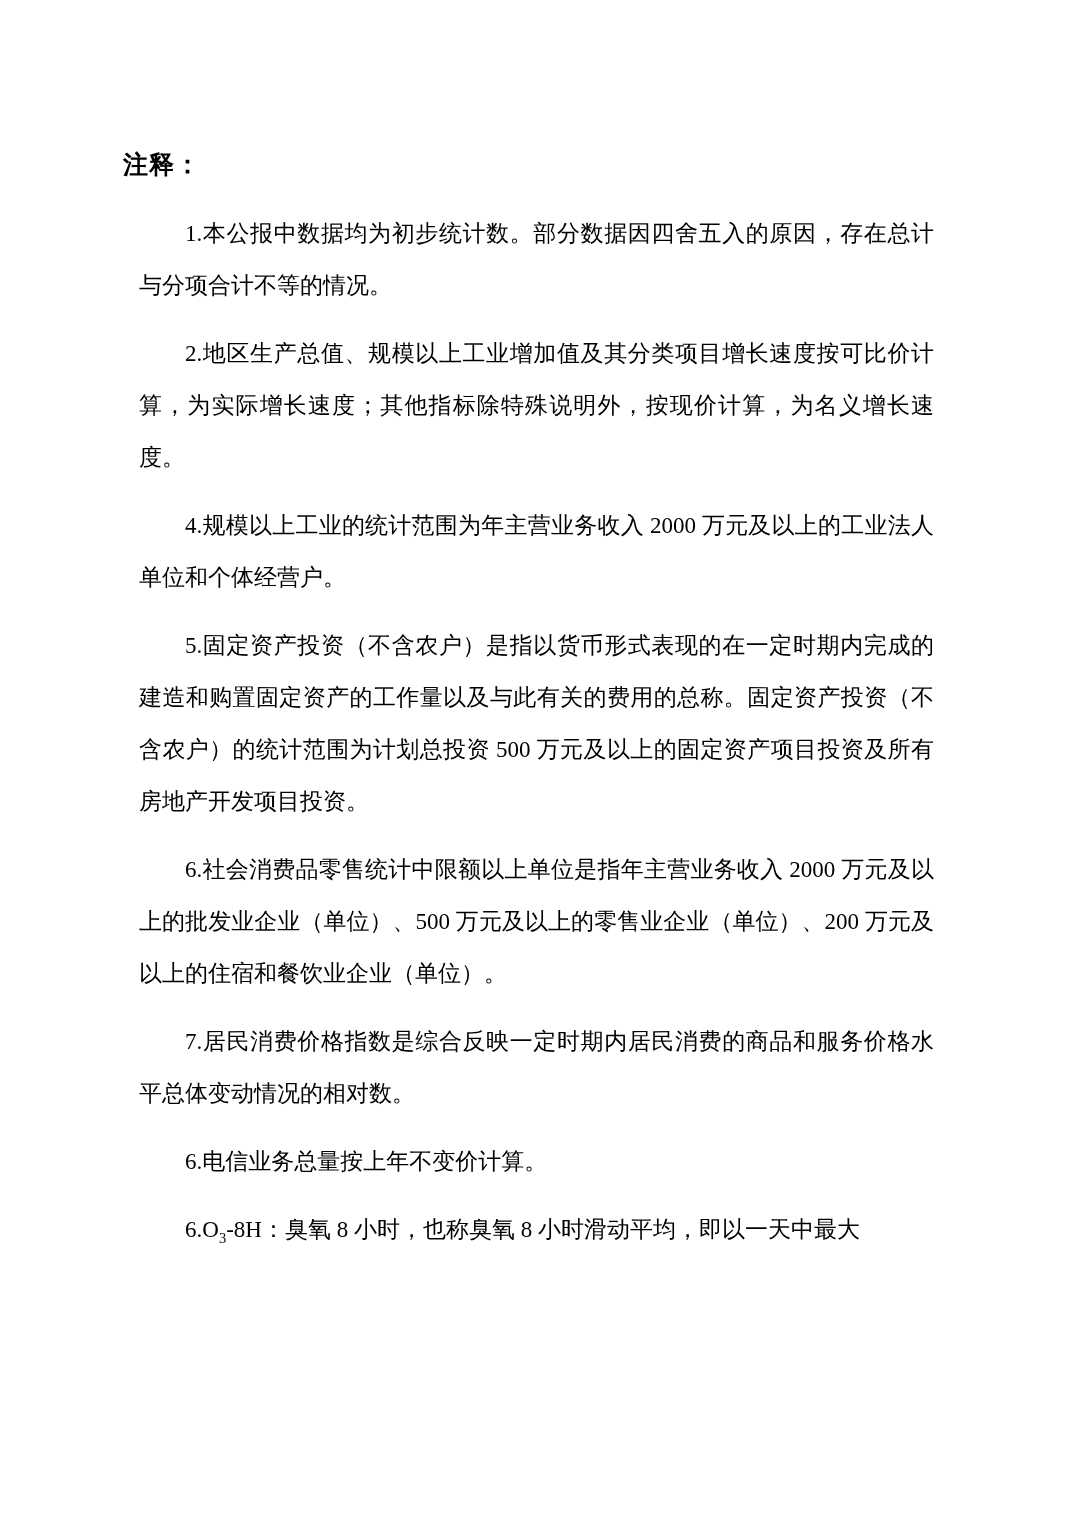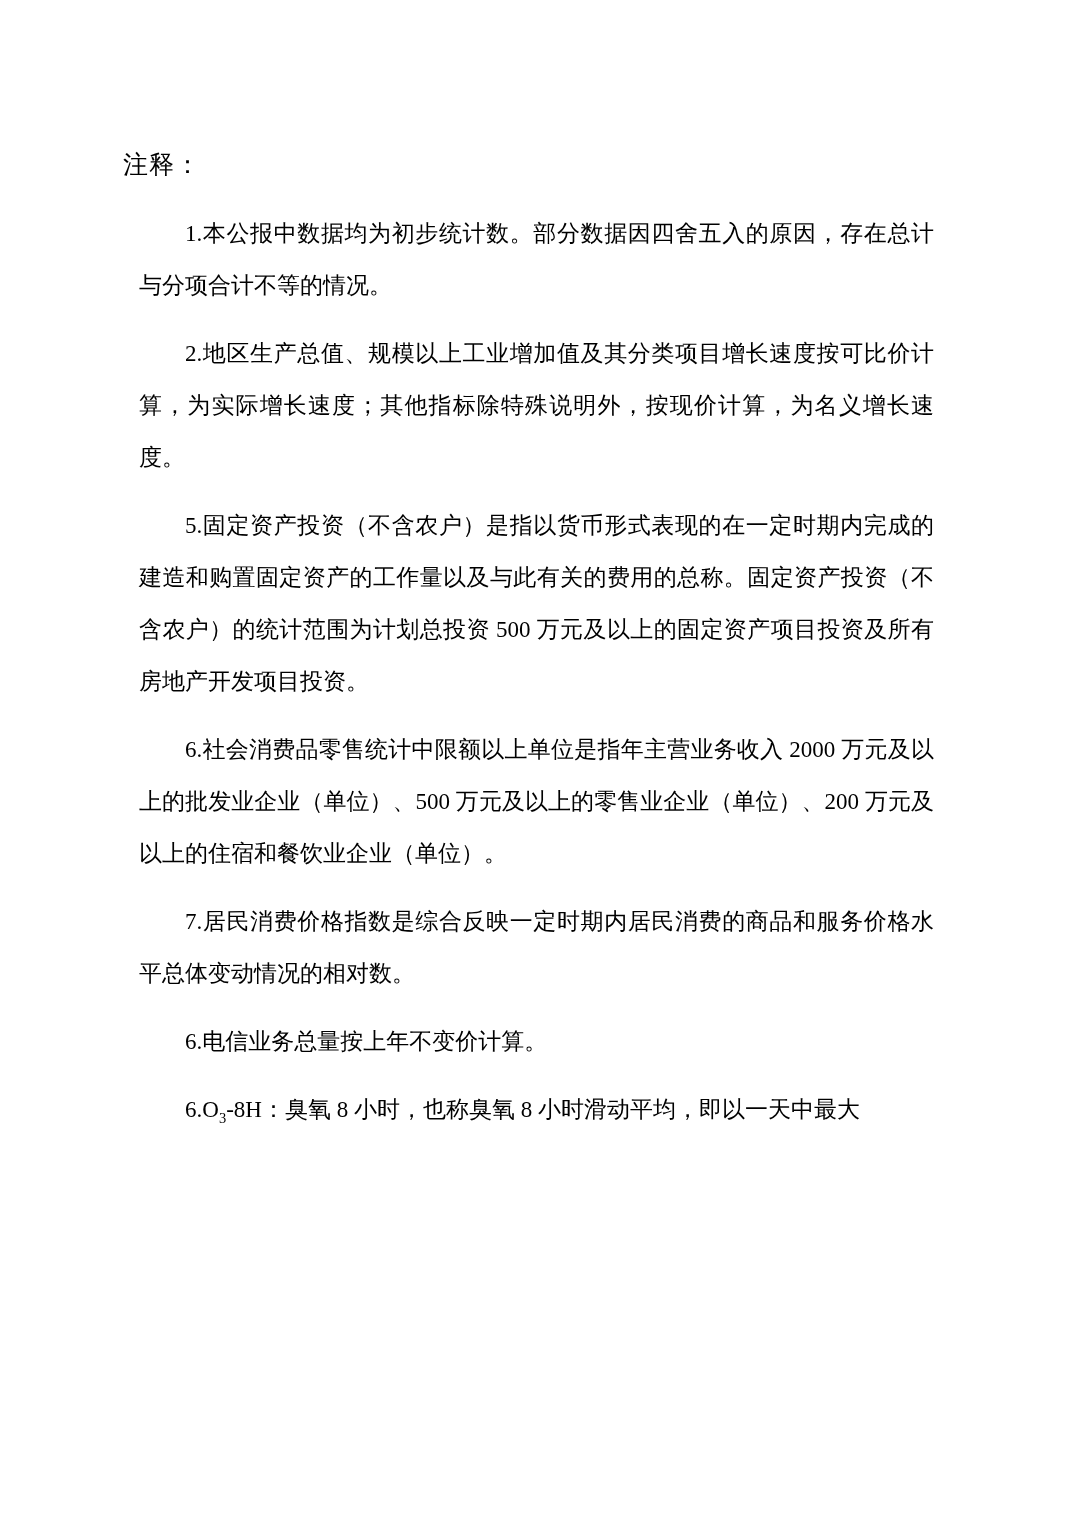--- a/index.html
+++ b/index.html
@@ -17,21 +17,21 @@
   .page {
     box-sizing: border-box;
     width: 1074px;
     height: 1520px;
     padding: 138px 124px 0 123px;
     background: #ffffff;
   }
   .heading {
     margin: 0 0 10px 0;
     font-size: 25px;
-    font-weight: normal;
+    font-weight: bold;
     line-height: 54px;
     letter-spacing: 1px;
   }
   .notes p.note {
     margin: 16px;
     font-size: 23px;
     line-height: 52px;
     text-indent: 2em;
     text-align: justify;
     word-break: break-all;
@@ -42,19 +42,20 @@
   }
 </style>
 </head>
 <body>
 
 <div class="page">
   <h1 class="heading">注释：</h1>
   <div class="notes">
       <p class="note"><span>1.本公报中数据均为初步统计数。部分数据因四舍五入的原因，存在总计与分项合计不等的情况。</span></p>
       <p class="note"><span>2.地区生产总值、规模以上工业增加值及其分类项目增长速度按可比价计算，为实际增长速度；其他指标除特殊说明外，按现价计算，为名义增长速度。</span></p>
+      <p class="note"><span>4.规模以上工业的统计范围为年主营业务收入 2000 万元及以上的工业法人单位和个体经营户。</span></p>
       <p class="note"><span>5.固定资产投资（不含农户）是指以货币形式表现的在一定时期内完成的建造和购置固定资产的工作量以及与此有关的费用的总称。固定资产投资（不含农户）的统计范围为计划总投资 500 万元及以上的固定资产项目投资及所有房地产开发项目投资。</span></p>
       <p class="note"><span>6.社会消费品零售统计中限额以上单位是指年主营业务收入 2000 万元及以上的批发业企业（单位）、500 万元及以上的零售业企业（单位）、200 万元及以上的住宿和餐饮业企业（单位）。</span></p>
       <p class="note"><span>7.居民消费价格指数是综合反映一定时期内居民消费的商品和服务价格水平总体变动情况的相对数。</span></p>
       <p class="note"><span>6.电信业务总量按上年不变价计算。</span></p>
       <p class="note"><span>6.O</span><sub>3</sub><span>-8H：臭氧 8 小时，也称臭氧 8 小时滑动平均，即以一天中最大</span></p>
     </div>
 </div>
 
 </body></html>

